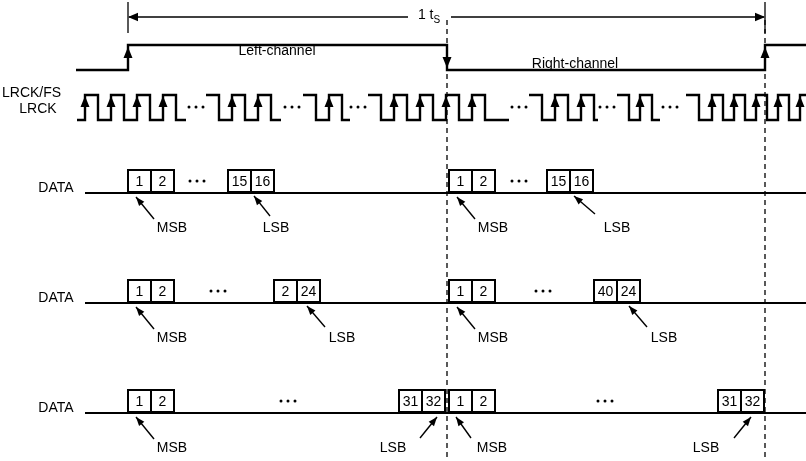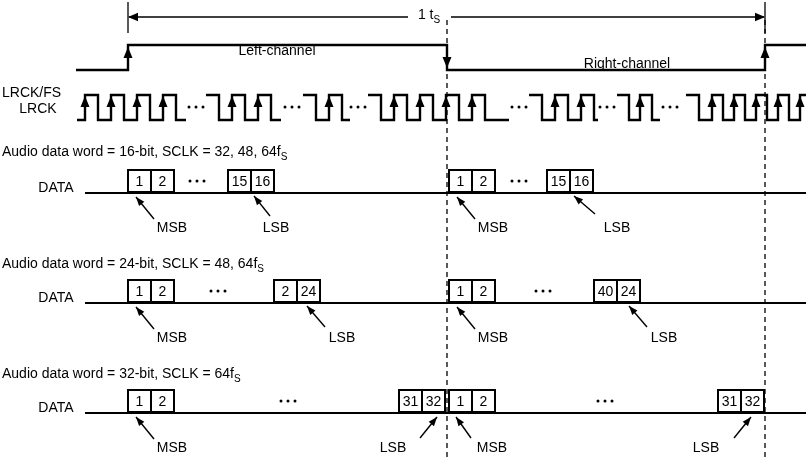--- a/index.html
+++ b/index.html
@@ -118,27 +118,24 @@
       <line x1="420" y1="438" x2="437" y2="417" stroke="#000000" stroke-width="1.4"></line>
       <polygon points="437,417 433.9798485023938,426.13447781383843 428.6945833815829,421.8559298588963" fill="#000000"></polygon>
       <line x1="471" y1="438" x2="456" y2="417" stroke="#000000" stroke-width="1.4"></line>
       <polygon points="456,417 463.9978375455748,422.3473913822157 458.46444994136897,426.2998110995056" fill="#000000"></polygon>
       <line x1="734" y1="438" x2="751" y2="417" stroke="#000000" stroke-width="1.4"></line>
       <polygon points="751,417 747.9798485023938,426.13447781383843 742.6945833815829,421.8559298588963" fill="#000000"></polygon>
     </svg>
 
   <div class="lbl leftalign" style="left:2px;top:62px">LRCK/FS</div>
   <div class="lbl" style="left:277px;top:50px">Left-channel</div>
-  <div class="lbl" style="left:627px;top:63px">Right-channel</div>
+  <div class="lbl" style="left:575px;top:63px">Right-channel</div>
   <div class="lbl" style="left:38px;top:108px">LRCK</div>
   <div class="lbl" style="left:429px;top:16px"><span>1 t</span><sub>S</sub></div>
 
-  <div class="title" style="left:2px;top:144px"><span>Audio data word = 16-bit, SCLK = 32, 48, 64f</span><sub>S</sub></div>
-  <div class="title" style="left:2px;top:256px"><span>Audio data word = 24-bit, SCLK = 48, 64f</span><sub>S</sub></div>
-  <div class="title" style="left:2px;top:366px"><span>Audio data word = 32-bit, SCLK = 64f</span><sub>S</sub></div>
 
   <div class="lbl" style="left:56px;top:187px">DATA</div>
   <div class="lbl" style="left:56px;top:297px">DATA</div>
   <div class="lbl" style="left:56px;top:407px">DATA</div>
 
   <div id="generated-layer">
       <div class="bit-box" style="left: 127px; top: 169px;">1</div>
       <div class="bit-box" style="left: 150px; top: 169px;">2</div>
       <div class="bit-box" style="left: 227px; top: 169px;">15</div>
       <div class="bit-box" style="left: 250px; top: 169px;">16</div>

